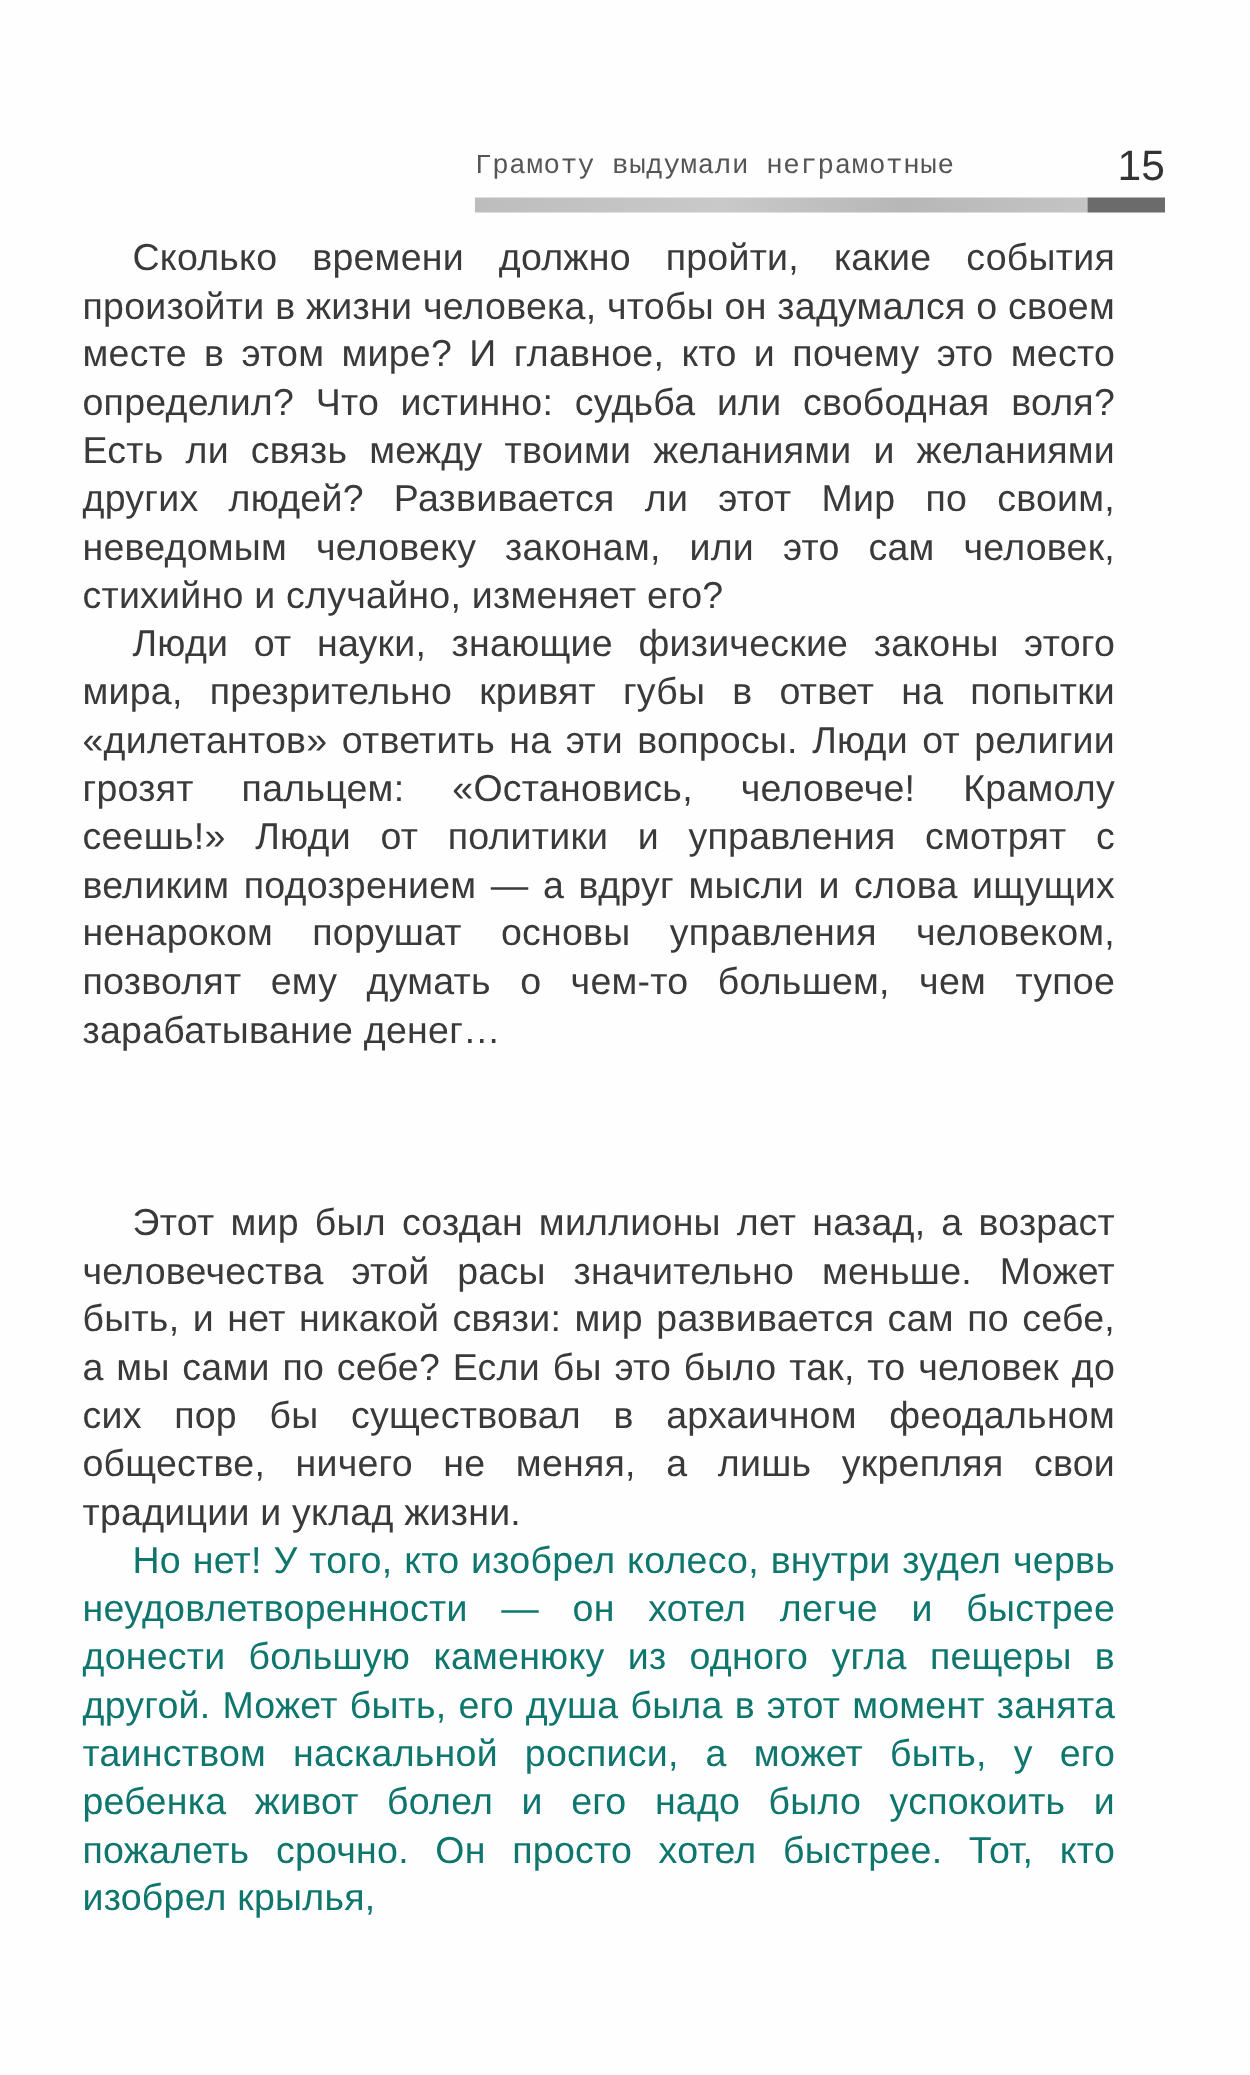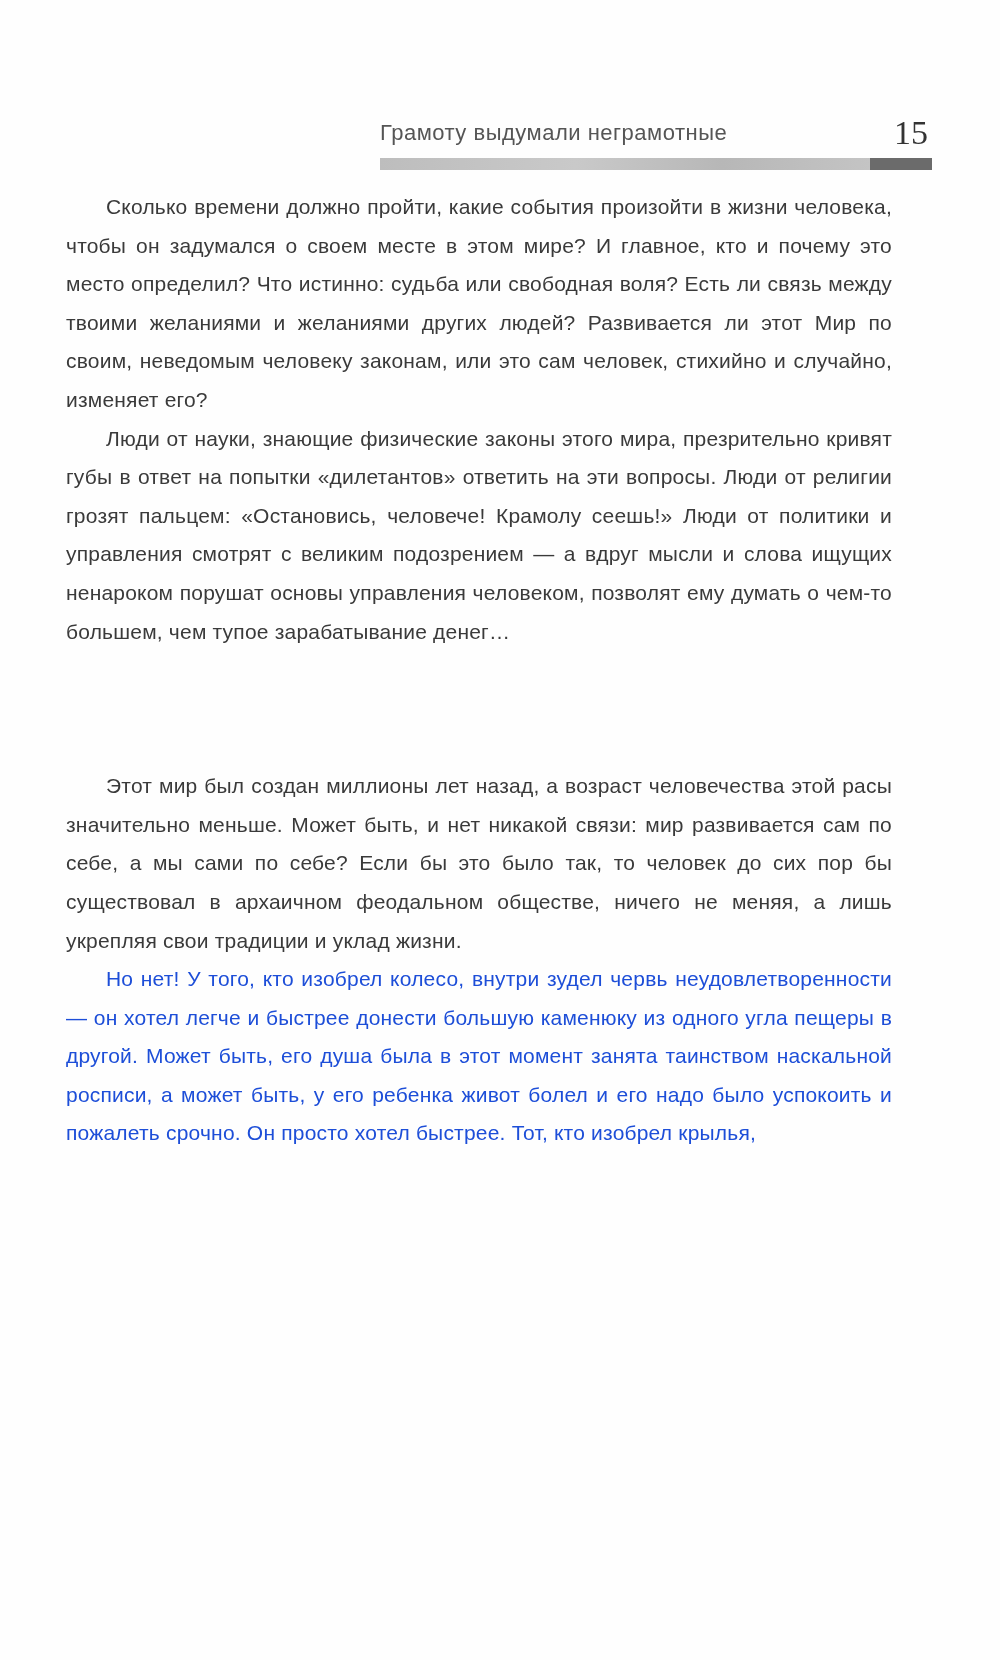--- a/index.html
+++ b/index.html
@@ -9,45 +9,45 @@
     position: relative;
     overflow: hidden;
     font-family: "Liberation Sans", "DejaVu Sans", sans-serif;
     color: #3a3a3a;
   }
   .header {
     position: absolute; left: 380px; top: 116px; width: 560px; height: 50px;
   }
   .running-title {
     position: absolute; left: 0; top: 4px;
-    font-size: 22px; color: #555; letter-spacing: 0.5px;
+    font-size: 22px; color: #555; letter-spacing: 0.5px; font-family: Liberation Mono, monospace;
   }
   .page-number {
     position: absolute; left: 514px; top: -2px;
-    font-size: 34px; color: #333; font-family: Liberation Serif, serif;
+    font-size: 34px; color: #333;
   }
   .header-bar {
     position: absolute; left: 0; top: 42px; width: 490px; height: 12px;
     background: linear-gradient(90deg, #bdbdbd, #c9c9c9 40%, #b7b7b7 70%, #c4c4c4);
   }
   .header-bar-dark {
     position: absolute; left: 490px; top: 42px; width: 62px; height: 12px;
     background: #6b6b6b;
   }
   .content {
     position: absolute; left: 66px; top: 188px; width: 826px;
   }
   .para {
-    font-size: 21px; line-height: 38.6px; margin: 0;
+    font-size: 30px; line-height: 38.6px; margin: 0;
     text-align: justify; text-indent: 40px;
     letter-spacing: 0.2px;
     hyphens: manual;
   }
   .gap { height: 116px; }
-  .para.faded { color: #1d4ed8; }
+  .para.faded { color: #0f766e; }
 </style>
 </head>
 <body>
 
 <div class="header">
   <span class="running-title">Грамоту выдумали неграмотные</span>
   <span class="page-number">15</span>
   <div class="header-bar"></div>
   <div class="header-bar-dark"></div>
 </div>

